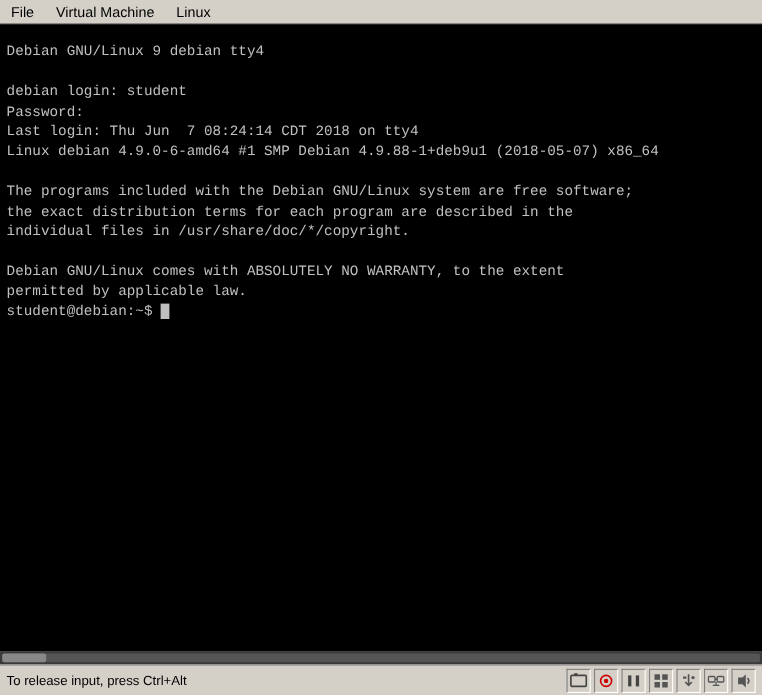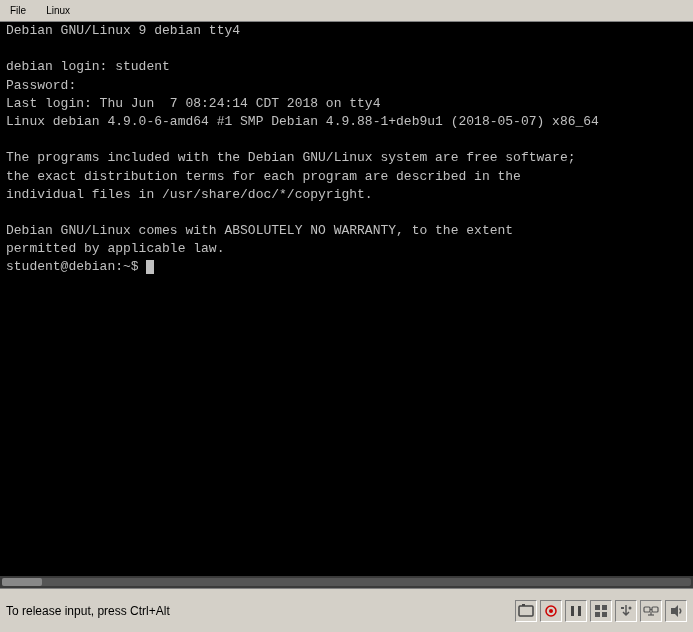--- a/index.html
+++ b/index.html
@@ -22,29 +22,29 @@
       padding: 2px 4px;
       display: flex;
       gap: 8px;
       height: 22px;
       align-items: center;
     }
 
     .menu-item {
       padding: 2px 6px;
       cursor: pointer;
-      font-size: 10px;
+      font-size: 13px;
       color: #000;
     }
 
     
     #terminal-container {
       flex: 1;
       background: #000;
-      padding: 0 6px;
+      padding: 16px 6px;
       overflow: hidden;
       position: relative;
     }
 
     #terminal-output {
       font-family: 'Courier New', Courier, monospace;
       font-size: 13px;
       color: #c0c0c0;
       white-space: pre;
       line-height: 1.4;
@@ -61,21 +61,21 @@
 
     @keyframes blink {
       0%, 100% { opacity: 1; }
       50% { opacity: 0; }
     }
 
     
     #statusbar {
       background: #d4d0c8;
       border-top: 1px solid #808080;
-      height: 44px;
+      height: 28px;
       display: flex;
       align-items: center;
       justify-content: space-between;
       padding: 12px 6px;
     }
 
     #status-text {
       font-size: 12px;
       color: #000;
     }
@@ -126,20 +126,21 @@
       height: 8px;
       background: #888;
       border-radius: 2px;
     }
   </style>
 </head>
 <body>
 
 <div id="menubar">
   <span class="menu-item">File</span>
+  <span class="menu-item">Virtual Machine</span>
   <span class="menu-item">Linux</span>
 </div>
 
 <div id="terminal-container">
   <div id="terminal-output">Debian GNU/Linux 9 debian tty4
 
 debian login: student
 Password:
 Last login: Thu Jun  7 08:24:14 CDT 2018 on tty4
 Linux debian 4.9.0-6-amd64 #1 SMP Debian 4.9.88-1+deb9u1 (2018-05-07) x86_64

